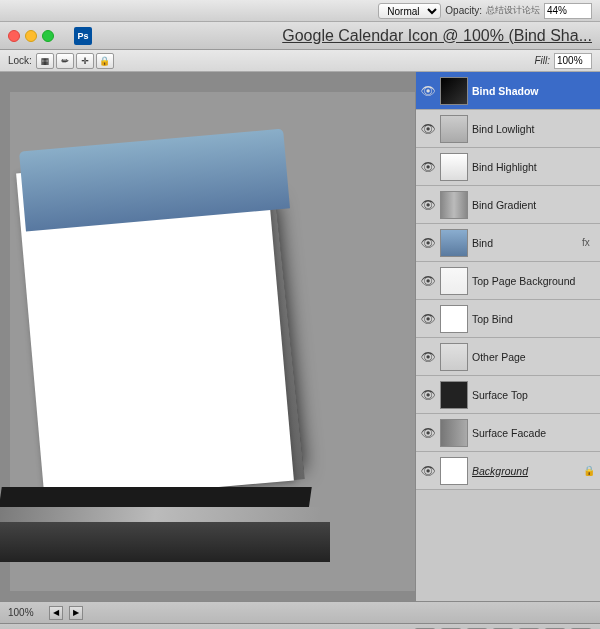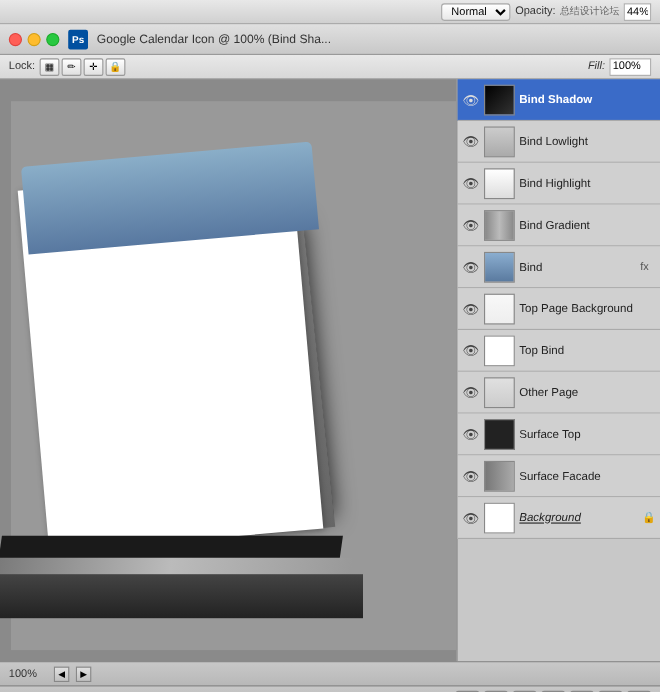--- a/index.html
+++ b/index.html
@@ -36,54 +36,54 @@
       background: linear-gradient(to bottom, #fff, #e8e8e8);
       border: 1px solid #aaa;
       border-radius: 3px;
       padding: 1px 4px;
       font-size: 10px;
       height: 16px;
       margin-left: 32px;
     }
     .opacity-label { font-size: 10px; color: #333; }
     .opacity-input {
-      width: 25px;
+      width: 48px;
       border: 1px solid #aaa;
       background: #fff;
       font-size: 10px;
       padding: 0 2px;
       height: 16px;
     }
 
     
     .title-bar {
       width: 600px;
       height: 28px;
       background: linear-gradient(to bottom, #e0e0e0, #c8c8c8);
       border-bottom: 1px solid #999;
       display: flex;
       align-items: center;
       padding: 0 8px;
-      gap: 8px;
+      gap: 20px;
     }
     .traffic-lights { display: flex; gap: 5px; align-items: center; }
     .tl { width: 12px; height: 12px; border-radius: 50%; }
     .tl-red { background: #ff5f57; border: 1px solid #e0443e; }
     .tl-yellow { background: #febc2e; border: 1px solid #d4a017; }
     .tl-green { background: #28c840; border: 1px solid #1aab29; }
     .ps-logo {
       width: 18px; height: 18px;
       background: #0050a0;
       color: #fff;
       font-size: 9px;
       font-weight: bold;
       display: flex; align-items: center; justify-content: center;
       border-radius: 2px;
     }
-    .title-text { font-size: 11px; color: #333; font-weight: normal; flex: 1; text-align: left; }
+    .title-text { font-size: 16px; color: #333; font-weight: normal; flex: 1; text-align: right; text-decoration: underline; }
 
     
     .options-bar {
       width: 600px;
       height: 22px;
       background: linear-gradient(to bottom, #e8e8e8, #d8d8d8);
       border-bottom: 1px solid #aaa;
       display: flex;
       align-items: center;
       padding: 0 8px;

